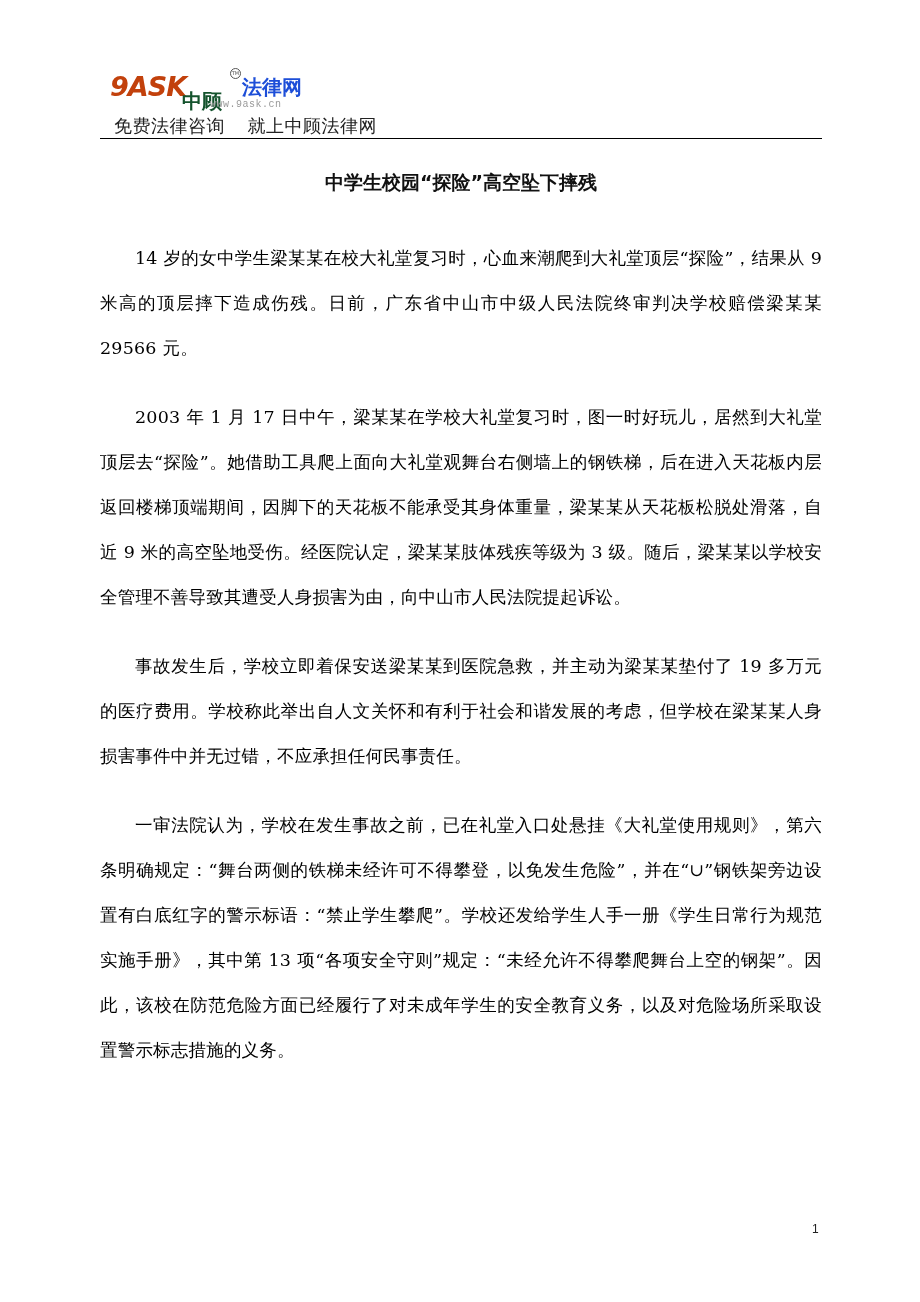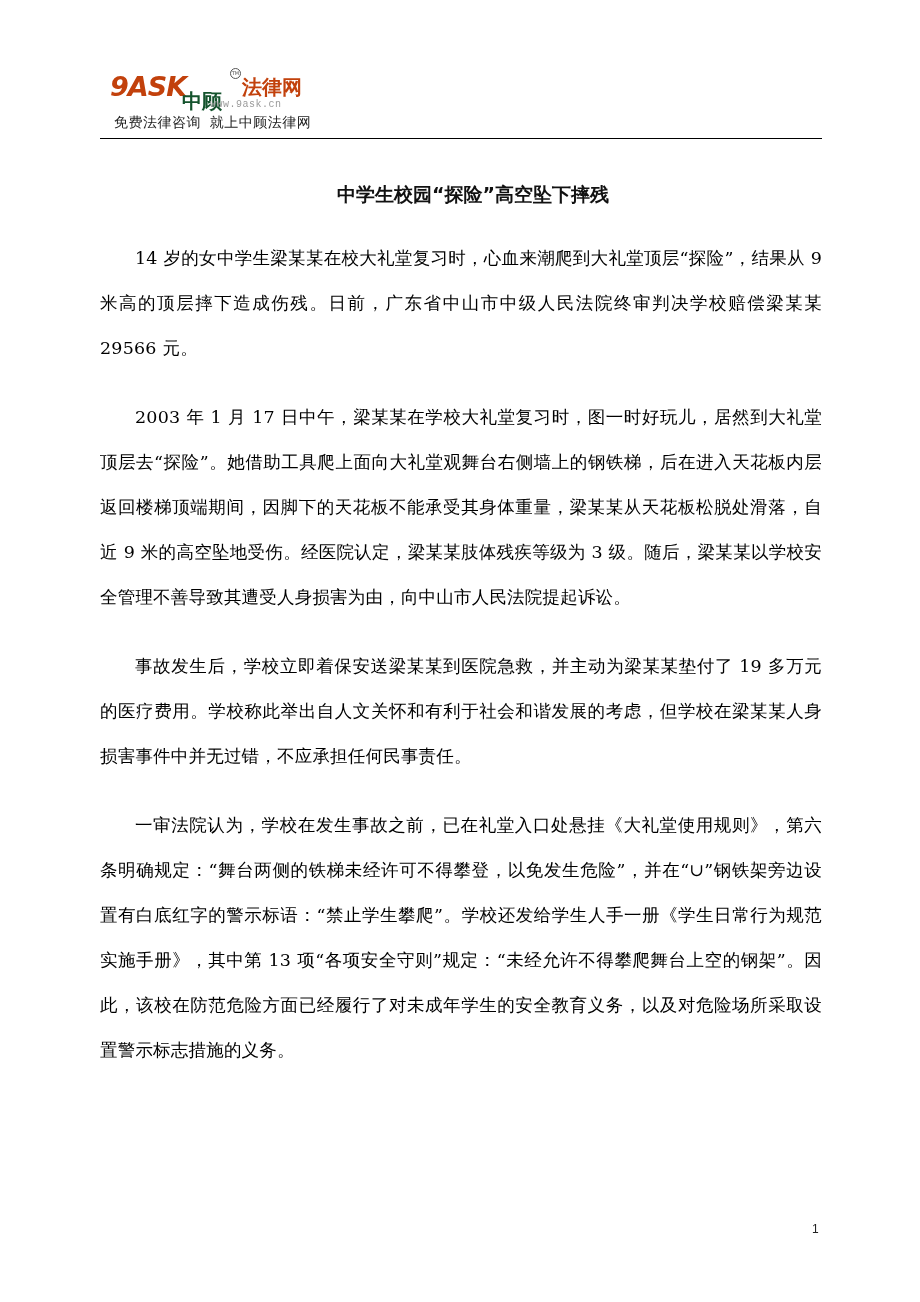--- a/index.html
+++ b/index.html
@@ -5,28 +5,28 @@
   html, body { margin: 0; padding: 0; background: #ffffff; }
   body { width: 920px; height: 1302px; position: relative; overflow: hidden;
          font-family: "DejaVu Serif", "Liberation Serif", serif; color: #111; }
   .header { position: absolute; left: 100px; top: 62px; width: 722px; height: 78px; }
   .logo { position: absolute; left: 10px; top: 6px; width: 240px; height: 50px; }
   .logo-mark { position: absolute; left: 0; top: 4px; font-family: "DejaVu Sans", "Liberation Sans", sans-serif;
                font-weight: bold; font-style: italic; font-size: 27px; color: #c2410c; letter-spacing: -1px; line-height: 30px; }
   .logo-cn { position: absolute; left: 72px; top: 20px; font-family: "DejaVu Sans", "Liberation Sans", sans-serif;
              font-weight: bold; font-size: 20px; color: #14532d; line-height: 26px; letter-spacing: 0px; }
   .logo-cn2 { position: absolute; left: 132px; top: 6px; font-family: "DejaVu Sans", "Liberation Sans", sans-serif;
-              font-weight: bold; font-size: 20px; color: #c2410c; line-height: 26px; }
+              font-weight: bold; font-size: 20px; color: #1d4ed8; line-height: 26px; }
   .logo-tm { position: absolute; left: 120px; top: 0px; width: 9px; height: 9px; border: 1px solid #555;
              border-radius: 50%; font-size: 5px; line-height: 9px; text-align: center; color: #555;
              font-family: "DejaVu Sans", sans-serif; }
   .logo-url { position: absolute; left: 100px; top: 31px; font-family: Liberation Mono, monospace; font-size: 10px;
               color: #9a9a9a; letter-spacing: 0.5px; }
-  .logo-slogan { position: absolute; left: 14px; top: 52px; font-family: Liberation Sans, sans-serif;
-                 font-size: 14px; color: #222; letter-spacing: 0.5px; white-space: pre; }
+  .logo-slogan { position: absolute; left: 14px; top: 52px; font-family: Liberation Mono, monospace;
+                 font-size: 18px; color: #222; letter-spacing: 0.5px; white-space: pre; }
   .header-rule { position: absolute; left: 100px; top: 138px; width: 722px; height: 1px; background: #000; }
   .title { position: absolute; left: 100px; top: 168px; width: 722px; text-align: center;
            font-family: "DejaVu Sans", "Liberation Sans", sans-serif; font-weight: bold; font-size: 19px;
            line-height: 28px; color: #111; }
   .body { position: absolute; left: 100px; top: 236px; width: 722px; }
   .para { margin: 0 0 24px 0; font-size: 17.5px; line-height: 45px; text-indent: 2em; text-align: justify;
           letter-spacing: 0.2px; color: #000000; }
   .page-num { position: absolute; left: 812px; top: 1222px; font-family: "Liberation Sans", "DejaVu Sans", sans-serif;
               font-size: 12px; color: #222; }
 </style>
@@ -38,21 +38,21 @@
     <span class="logo-mark">9ASK</span>
     <span class="logo-cn">中顾</span>
     <span class="logo-tm">TM</span>
     <span class="logo-cn2">法律网</span>
     <span class="logo-url">www.9ask.cn</span>
   </div>
   <div class="logo-slogan">免费法律咨询  就上中顾法律网</div>
 </div>
 <div class="header-rule"></div>
 
-<h1 class="title" style="margin:12px;">中学生校园“探险”高空坠下摔残</h1>
+<h1 class="title" style="margin:0;">中学生校园“探险”高空坠下摔残</h1>
 
 <div class="body">
   <p class="para">14 岁的女中学生梁某某在校大礼堂复习时，心血来潮爬到大礼堂顶层“探险”，结果从 9 米高的顶层摔下造成伤残。日前，广东省中山市中级人民法院终审判决学校赔偿梁某某 29566 元。</p>
   <p class="para">2003 年 1 月 17 日中午，梁某某在学校大礼堂复习时，图一时好玩儿，居然到大礼堂顶层去“探险”。她借助工具爬上面向大礼堂观舞台右侧墙上的钢铁梯，后在进入天花板内层返回楼梯顶端期间，因脚下的天花板不能承受其身体重量，梁某某从天花板松脱处滑落，自近 9 米的高空坠地受伤。经医院认定，梁某某肢体残疾等级为 3 级。随后，梁某某以学校安全管理不善导致其遭受人身损害为由，向中山市人民法院提起诉讼。</p>
   <p class="para">事故发生后，学校立即着保安送梁某某到医院急救，并主动为梁某某垫付了 19 多万元的医疗费用。学校称此举出自人文关怀和有利于社会和谐发展的考虑，但学校在梁某某人身损害事件中并无过错，不应承担任何民事责任。</p>
   <p class="para">一审法院认为，学校在发生事故之前，已在礼堂入口处悬挂《大礼堂使用规则》，第六条明确规定：“舞台两侧的铁梯未经许可不得攀登，以免发生危险”，并在“∪”钢铁架旁边设置有白底红字的警示标语：“禁止学生攀爬”。学校还发给学生人手一册《学生日常行为规范实施手册》，其中第 13 项“各项安全守则”规定：“未经允许不得攀爬舞台上空的钢架”。因此，该校在防范危险方面已经履行了对未成年学生的安全教育义务，以及对危险场所采取设置警示标志措施的义务。</p>
 </div>
 
 <div class="page-num">1</div>
 

